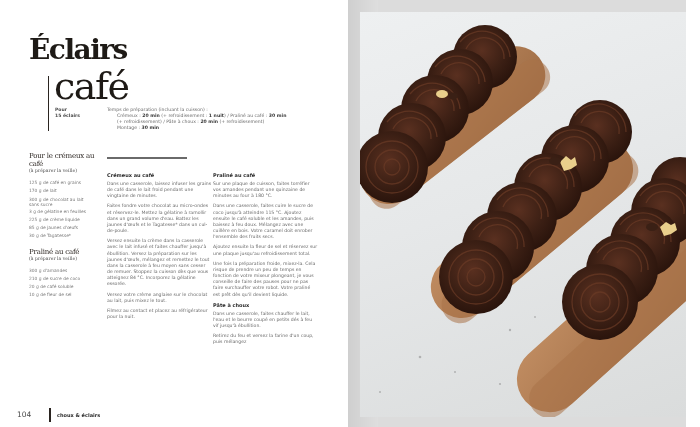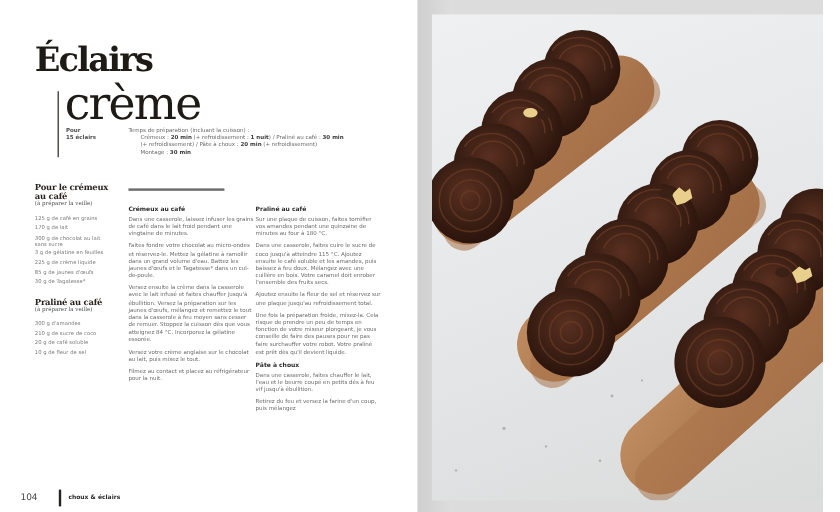--- a/index.html
+++ b/index.html
@@ -13,21 +13,21 @@
   .title-line2 { position: absolute; left: 25px; top: 36px; font-size: 38px; line-height: 40px; white-space: nowrap; }
   .title-vrule { position: absolute; left: 48px; top: 76px; width: 1px; height: 55px; background: #2a2420; }
 
   .yield { position: absolute; left: 55px; top: 107px; font-size: 4.6px; line-height: 6px; color: #4a4a4a; font-weight: bold; }
   .prep { position: absolute; left: 107px; top: 107px; font-size: 4.6px; line-height: 6px; color: #6a6a6a; width: 215px; }
   .prep-indent { padding-left: 10px; }
   .prep b { color: #3a3a3a; }
 
   .sidebar { position: absolute; left: 29px; top: 152px; width: 66px; }
   .ing-group { margin-bottom: 8px; }
-  .ing-title { font-family: "DejaVu Serif", serif; font-size: 7px; line-height: 8px; color: #2a2420; letter-spacing: -0.2px; font-weight: bold; }
+  .ing-title { font-family: "DejaVu Serif", serif; font-size: 7px; line-height: 8px; color: #2a2420; letter-spacing: -0.2px; }
   .ing-sub { font-family: "DejaVu Serif", serif; font-size: 4.6px; line-height: 6px; color: #4a4a4a; margin-bottom: 5px; }
   .ing-list { list-style: none; }
   .ing-list li { font-size: 4.4px; line-height: 8px; color: #7a7a7a; }
   .ing-list li.wrap { line-height: 5px; padding-bottom: 1.5px; padding-top: 1.5px; }
 
   .col-rule { position: absolute; left: 107px; top: 157px; width: 80px; height: 1.5px; background: #6a6a6a; }
 
   .col { position: absolute; top: 172px; width: 105px; }
   .col-1 { left: 107px; }
   .col-2 { left: 213px; }
@@ -49,21 +49,21 @@
            background: linear-gradient(160deg, #eef0f1 0%, #e6e8e9 45%, #dadcdc 100%); }
   .photo svg { width: 100%; height: 100%; display: block; }
 </style>
 </head>
 <body>
 
 <div class="left-page">
 
   <div class="title">
     <div class="title-line1">Éclairs</div>
-    <div class="title-line2">crème</div>
+    <div class="title-line2">café</div>
   </div>
   <div class="title-vrule"></div>
 
   <div class="yield">
     <div>Pour</div>
     <div>15 éclairs</div>
   </div>
 
   <div class="prep">
     <div>Temps de préparation (incluant la cuisson) :</div>

